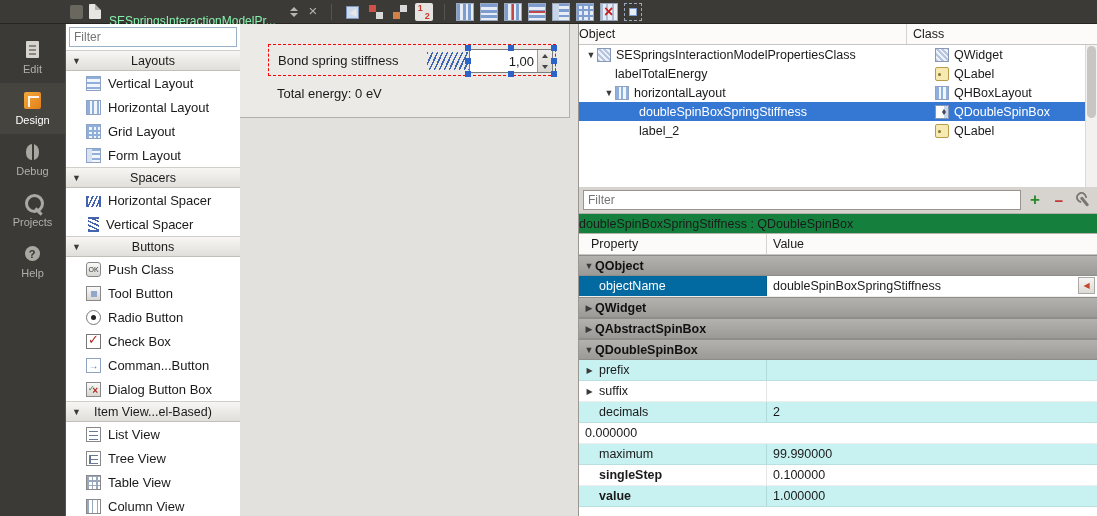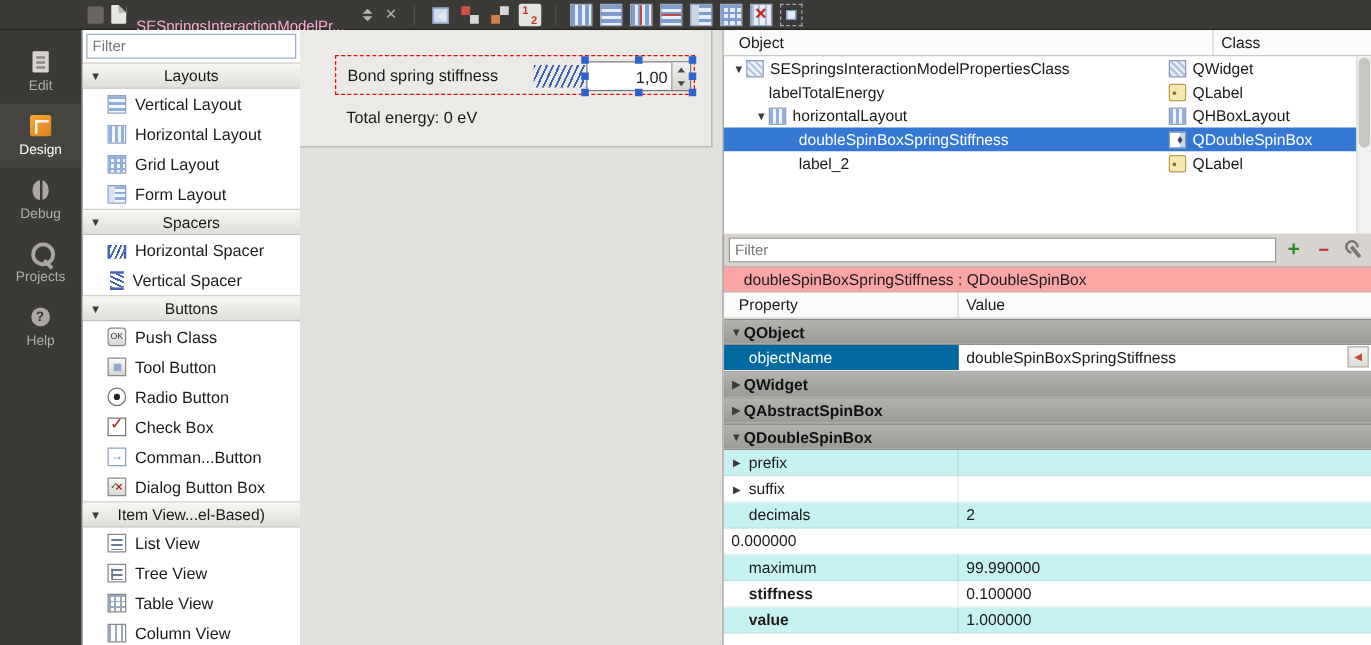--- a/index.html
+++ b/index.html
@@ -1,21 +1,21 @@
 <!DOCTYPE html>
 <html><head>
 <meta charset="utf-8">
 <style>
   * { box-sizing: border-box; margin: 0; padding: 0; }
   body { font-family: "Liberation Sans", "DejaVu Sans", sans-serif; background: #d6d2ce; }
   #app { position: relative; width: 1097px; height: 516px; background: #d6d2ce; overflow: hidden; font-size: 13px; color: #1a1a1a; }
 
   
   #toolbar { position: absolute; left: 0; top: 0; width: 1097px; height: 24px; background: #3b3a36; border-bottom: 1px solid #26251f; display: flex; align-items: center; padding-left: 70px; gap: 6px; }
-  .tb-title { color: #f9a8d4; font-size: 12px; margin: 18px 6px 0 2px; white-space: nowrap; }
+  .tb-title { color: #86efac; font-size: 12px; margin: 18px 6px 0 2px; white-space: nowrap; }
   .sep { width: 1px; height: 16px; background: #56544e; margin: 0 5px; }
   .file-badge { width: 13px; height: 14px; background: #6a675f; border-radius: 2px; }
   .page-icon { width: 12px; height: 15px; background: #e8e6e2; border-radius: 1px; position: relative; }
   .page-icon::after { content: ""; position: absolute; right: 0; top: 0; border: 3px solid #3b3a36; border-left-color: #b5b2ac; border-bottom-color: #b5b2ac; }
   .updown { display: flex; flex-direction: column; gap: 2px; align-items: center; width: 12px; }
   .tri-u { width: 0; height: 0; border-left: 4px solid transparent; border-right: 4px solid transparent; border-bottom: 4px solid #b8b5b0; }
   .tri-d { width: 0; height: 0; border-left: 4px solid transparent; border-right: 4px solid transparent; border-top: 4px solid #b8b5b0; }
   .close-x { width: 14px; text-align: center; }
   .close-x::after { content: "×"; color: #b8b5b0; font-size: 15px; line-height: 14px; }
   .ti { width: 18px; height: 18px; position: relative; flex: none; }
@@ -103,21 +103,21 @@
   .sb-btns { width: 15px; border-left: 1px solid #9a9a9a; background: linear-gradient(#f0efed, #d8d6d2); display: flex; flex-direction: column; }
   .sb-up, .sb-down { flex: 1; display: flex; align-items: center; justify-content: center; }
   .tri-up { width: 0; height: 0; border-left: 3px solid transparent; border-right: 3px solid transparent; border-bottom: 4px solid #444; }
   .tri-down { width: 0; height: 0; border-left: 3px solid transparent; border-right: 3px solid transparent; border-top: 4px solid #444; }
   .handle { position: absolute; width: 6px; height: 6px; background: #2b63c8; }
   #energy-label { position: absolute; left: 37px; top: 62px; white-space: nowrap; }
 
   
   #object-inspector { position: absolute; left: 578px; top: 24px; width: 519px; height: 163px; background: #fff; border-left: 1px solid #9a9792; }
   .oi-header { height: 21px; display: flex; border-bottom: 1px solid #c8c6c2; background: #fcfbfa; font-size: 12.5px; }
-  .oi-header .hc1 { width: 392px; padding-left: 12px; border-right: 1px solid #d5d3cf; display: flex; align-items: center; }
+  .oi-header .hc1 { width: 328px; border-right: 1px solid #d5d3cf; display: flex; align-items: center; }
   .oi-header .hc2 { flex: 1; padding-left: 6px; display: flex; align-items: center; }
   .oi-row { height: 19px; display: flex; font-size: 12.5px; }
   .oi-row .c1 { width: 352px; display: flex; align-items: center; height: 100%; overflow: hidden; white-space: nowrap; }
   .oi-row .c2 { flex: 1; display: flex; align-items: center; height: 100%; overflow: hidden; white-space: nowrap; padding-left: 4px; }
   .oi-row.sel { background: #3578d4; color: #fff; }
   .tw { width: 12px; font-size: 9px; color: #3a3a3a; text-align: center; flex: none; }
   .oi-row.sel .tw { color: #fff; }
   .d0 { padding-left: 6px; } .d1 { padding-left: 24px; } .d2 { padding-left: 48px; }
   .oii { width: 14px; height: 14px; flex: none; position: relative; margin-right: 5px; }
   .oii-widget { border: 1px solid #8898b8; background: repeating-linear-gradient(45deg, #b6c6e0 0 2px, #eef2f8 2px 4px); }
@@ -134,21 +134,21 @@
   
   #property-editor { position: absolute; left: 578px; top: 187px; width: 519px; height: 329px; background: #d7d4cf; border-left: 1px solid #9a9792; }
   .pe-toolbar { height: 26px; display: flex; align-items: center; padding: 0 4px; gap: 4px; }
   .pe-filter { flex: 1; height: 20px; border: 1px solid #989590; padding: 0 4px; font-size: 12px; font-family: inherit; background: #fff; color: #333; }
   .pe-btn { width: 20px; height: 20px; display: flex; align-items: center; justify-content: center; flex: none; }
   .plus::after { content: "+"; color: #2c8a2c; font-weight: bold; font-size: 17px; }
   .minus::after { content: "−"; color: #c03030; font-weight: bold; font-size: 15px; }
   .pe-wrench { position: relative; width: 16px; height: 16px; }
   .pe-wrench::before { content: ""; position: absolute; left: 8px; top: 4px; width: 3px; height: 11px; background: #7a7772; transform: rotate(-40deg); border-radius: 1px; }
   .pe-wrench::after { content: ""; position: absolute; left: 1px; top: 0; width: 7px; height: 7px; border: 2.5px solid #7a7772; border-radius: 50%; border-bottom-color: transparent; transform: rotate(-40deg); }
-  .pe-objheader { height: 21px; background: #fca5a5; border-top: 1px solid #b5b2ad; border-bottom: 1px solid #b5b2ad; display: flex; align-items: center; padding-left: 16px; font-size: 12.5px; white-space: nowrap; overflow: hidden; text-align: center; }
+  .pe-objheader { height: 21px; background: #15803d; border-top: 1px solid #b5b2ad; border-bottom: 1px solid #b5b2ad; display: flex; align-items: center; padding-left: 0; font-size: 12.5px; white-space: nowrap; overflow: hidden; text-align: center; }
   .pe-colheader { height: 21px; background: #fcfbfa; border-bottom: 1px solid #c8c6c2; display: flex; font-size: 12.5px; }
   .pe-colheader .pc1 { width: 188px; padding-left: 12px; border-right: 1px solid #d5d3cf; display: flex; align-items: center; }
   .pe-colheader .pc2 { flex: 1; padding-left: 6px; display: flex; align-items: center; }
   .pe-rows { background: #fff; height: 261px; overflow: hidden; }
   .pe-group { height: 21px; background: linear-gradient(#b4b2af, #9c9a96); border-top: 1px solid #8f8d89; border-bottom: 1px solid #8f8d89; display: flex; align-items: center; font-weight: bold; font-size: 12.5px; color: #111; }
   .pe-group .tw { width: 16px; padding-left: 4px; font-size: 9px; }
   .pe-prop { height: 21px; display: flex; font-size: 12.5px; border-bottom: 1px solid rgba(0,0,0,0.07); background: #fff; }
   .pe-prop.alt { background: #c8f2f1; }
   .pe-prop .pcell { width: 188px; display: flex; align-items: center; border-right: 1px solid rgba(0,0,0,0.10); height: 100%; }
   .pe-prop .pcell .tw { width: 16px; padding-left: 5px; font-size: 8px; }
@@ -469,21 +469,21 @@
             <span class="tw"></span>
             <span class="pname">maximum</span>
           </div>
         <div class="vcell">
             <span>99.990000</span>
           </div>
       </div>
       <div class="pe-prop">
         <div class="pcell">
             <span class="tw"></span>
-            <span class="pname bold">stiffness</span>
+            <span class="pname bold">singleStep</span>
           </div>
         <div class="vcell">
             <span>0.100000</span>
           </div>
       </div>
       <div class="pe-prop alt">
         <div class="pcell">
             <span class="tw"></span>
             <span class="pname bold">value</span>
           </div>

